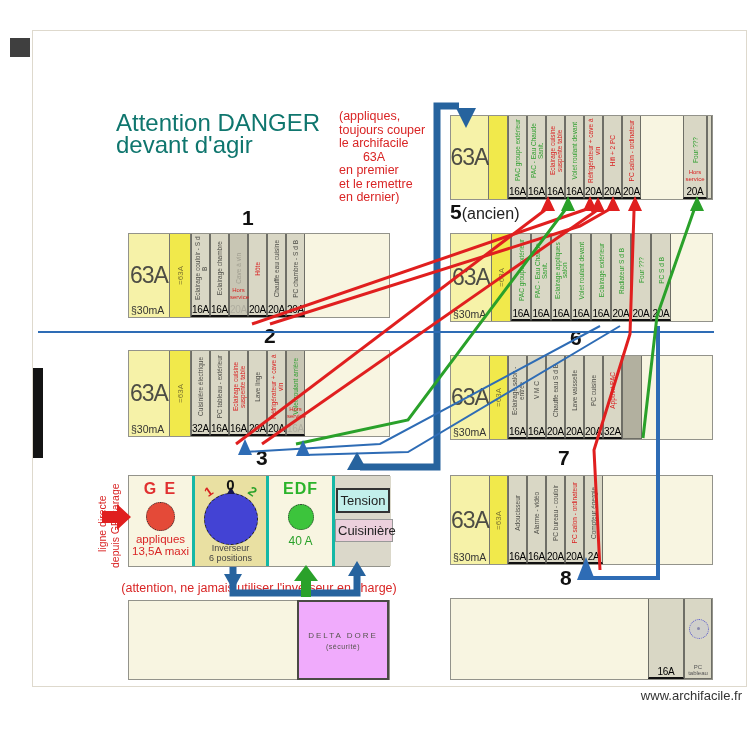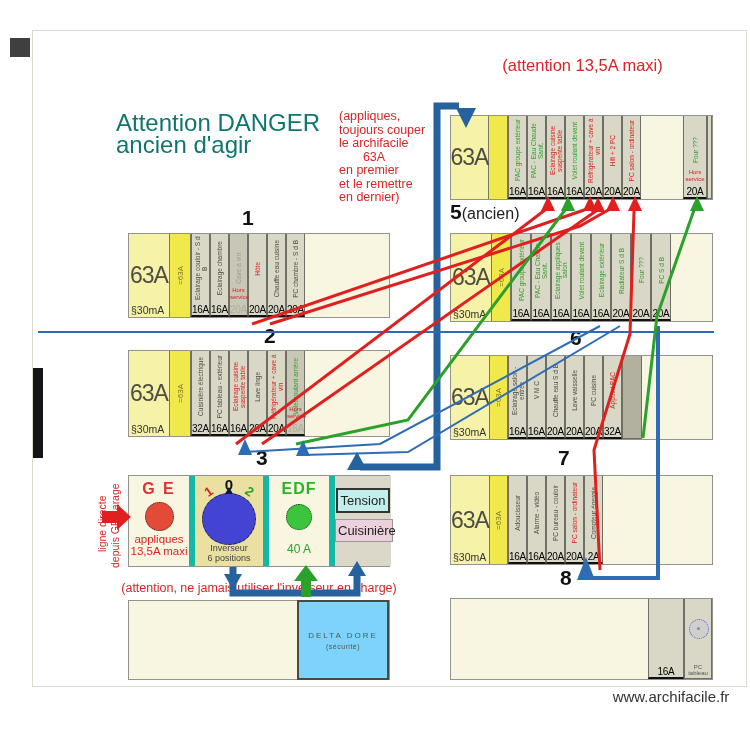--- a/index.html
+++ b/index.html
@@ -30,59 +30,58 @@
   .pnum{position:absolute;font-size:21px;font-weight:bold;color:#111;z-index:2}
   .psuf{font-size:16px;font-weight:normal;color:#222}
   .warning{position:absolute;left:116px;top:112px;width:216px;text-align:left;font-size:24px;line-height:22px;color:#0f766e;z-index:2}
   .bnote{position:absolute;left:339px;top:110px;width:100px;font-size:12.5px;line-height:13.5px;color:#d92525;z-index:2}
   .bnote .c{text-align:center;width:70px}
   .t5bis{position:absolute;left:455px;top:55px;width:255px;text-align:center;color:#d92525;z-index:2}
   .t5bis .big{font-size:20px;font-weight:bold}
   .t5bis .sub{font-size:16.5px;margin-top:1px}
   .caution{position:absolute;left:121px;top:581px;width:276px;text-align:center;font-size:12.5px;color:#d92525;z-index:2}
   .vtext{position:absolute;transform:rotate(-90deg);transform-origin:0 0;white-space:nowrap;font-size:10.5px;color:#d92525;z-index:2}
-  .watermark{position:absolute;left:600px;top:688px;width:142px;text-align:center;font-size:15px;color:#333;z-index:2}
+  .watermark{position:absolute;left:600px;top:688px;width:142px;text-align:right;font-size:13px;color:#333;z-index:2}
   
-  .gcell{position:relative;border-right:6px solid #14b8a6;box-sizing:border-box;flex:none}
+  .gcell{position:relative;border-right:3px solid #14b8a6;box-sizing:border-box;flex:none}
   .ge-title{font-size:16px;font-weight:bold;color:#e03030;letter-spacing:2px;text-align:center;margin-top:4px}
   .ge-circle{width:27px;height:27px;border-radius:50%;background:#e44a38;border:1px dotted #333;margin:4px auto 0}
   .ge-note{font-size:11.5px;color:#d92525;text-align:center;line-height:12px;margin-top:2px}
   .inv-bg{background:#e9e0a2}
   .inv-pos{position:absolute;font-weight:bold;font-size:13px;z-index:2}
   .inv-1{left:10px;top:8px;color:#d92020;transform:rotate(-35deg)}
   .inv-0{left:50%;top:0;transform:translateX(-50%);color:#111;font-size:15px}
   .inv-2{right:10px;top:8px;color:#2aa12a;transform:rotate(35deg)}
   .knob{position:absolute;left:50%;top:17px;transform:translateX(-50%);width:52px;height:50px;border-radius:50%;background:#4343d4;border:1px dashed #222}
   .knob-pointer{position:absolute;left:50%;top:-7px;transform:translateX(-50%);width:0;height:0;border-left:4px solid transparent;border-right:4px solid transparent;border-bottom:7px solid #15154d}
   .inv-cap{position:absolute;bottom:3px;left:0;right:0;text-align:center;font-size:9px;line-height:9.5px;color:#444}
   .edf-title{font-size:16px;font-weight:bold;color:#2bb32b;letter-spacing:1px;text-align:center;margin-top:4px}
   .edf-circle{width:24px;height:24px;border-radius:50%;background:#3cc43c;border:1px dotted #333;margin:6px auto 0}
-  .edf-rating{font-size:12px;color:#2aa12a;text-align:center;margin-top:12px}
+  .edf-rating{font-size:12px;color:#2aa12a;text-align:center;margin-top:4px}
   .meter-bg{background:#dbd8ca}
   .btn{display:block;margin:0 auto;text-align:center;font-size:13px;color:#222;padding:3px 2px;width:46px}
   .btn-tension{background:#c2efeb;border:2px solid #333;margin-top:12px}
   .btn-intensite{background:#ecd0dc;border:1px solid #999;margin-top:6px;width:52px}
   
-  .dd-box{position:absolute;right:0;top:-1px;bottom:-1px;width:88px;background:#7dd3fc;border:2px solid #4a4a44;display:flex;flex-direction:column;align-items:center;justify-content:center;color:#55554d}
+  .dd-box{position:absolute;right:0;top:-1px;bottom:-1px;width:88px;background:#f0abfc;border:2px solid #4a4a44;display:flex;flex-direction:column;align-items:center;justify-content:center;color:#55554d}
   .dd-main{font-size:8px;letter-spacing:2px}
   .dd-sub{font-size:7px;letter-spacing:.5px;margin-top:3px}
   #wires{position:absolute;left:0;top:0;z-index:5;pointer-events:none}
 </style>
 </head>
 <body>
 
 <div class="frame"></div>
 
 <div class="t5bis">
-  <div class="sub">(attention 13,5A maxi)</div>
 </div>
 
 <div class="warning">
   <div>Attention DANGER</div>
-  <div>ancien d'agir</div>
+  <div>devant d'agir</div>
 </div>
 
 <div class="bnote">
   <div>(appliques,</div>
   <div>toujours couper</div>
   <div>le archifacile</div>
   <div class="c">63A</div>
   <div>en premier</div>
   <div>et le remettre</div>
   <div>en dernier)</div>

